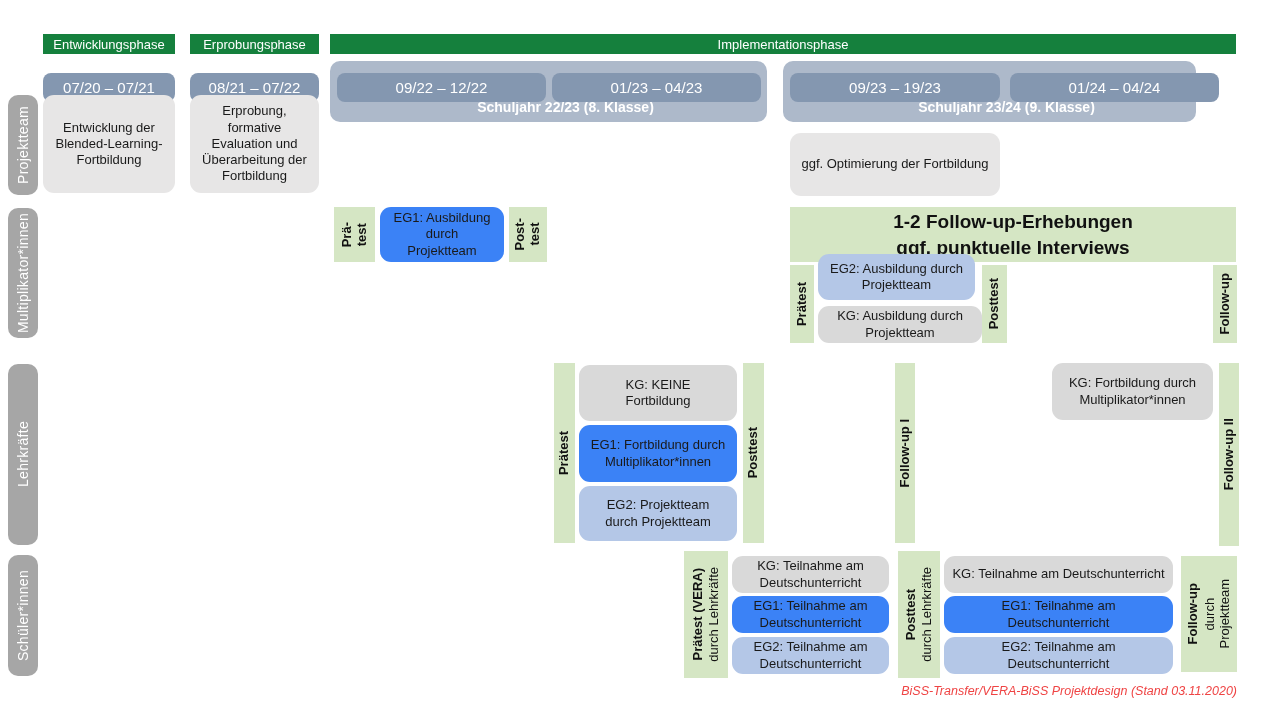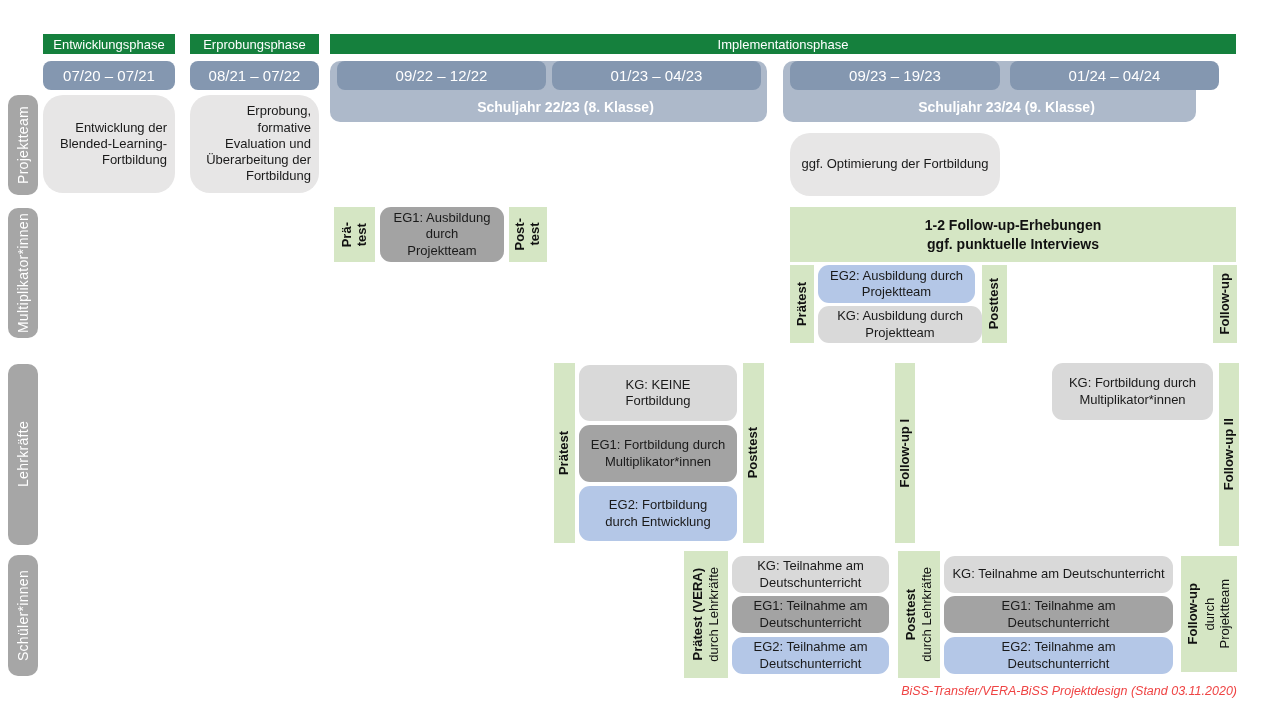--- a/index.html
+++ b/index.html
@@ -2,42 +2,42 @@
 <html><head>
 <meta charset="utf-8">
 <style>
   html,body { margin:0; padding:0; background:#fff; font-family:"Liberation Sans", sans-serif; }
   .canvas { position:relative; width:1280px; height:720px; background:#ffffff; overflow:hidden; }
   .abs { position:absolute; box-sizing:border-box; }
 
   .phase { background:#15803d; color:#ffffff; font-size:13px;
            display:flex; align-items:center; justify-content:center; }
   .period { background:#8497B0; color:#ffffff; font-size:15px; border-radius:8px;
-            display:flex; align-items:center; justify-content:center; }
+            display:flex; align-items:center; justify-content:center;margin-top:12px; }
   .syear { background:#ADB9CA; border-radius:10px; color:#ffffff; font-weight:bold; font-size:14px;
            display:flex; align-items:flex-end; justify-content:center; padding-bottom:7px;padding-left:34px; }
 
   .rowlabel { background:#A6A6A6; border-radius:10px; display:flex; align-items:center; justify-content:center; }
   .rowlabel .vtext { font-weight:normal; color:#ffffff; font-size:14px; letter-spacing:0.3px; }
 
   .box { border-radius:11px; display:flex; align-items:center; justify-content:center;
          text-align:center; font-size:13px; line-height:1.25; color:#1a1a1a; padding:3px 6px; }
-  .box-lg { border-radius:20px;text-align:right; }
+  .box-lg { border-radius:11px; }
   .gray-light { background:#E7E6E6; }
   .kg   { background:#D9D9D9; }
-  .eg1  { background:#a3a3a3; }
+  .eg1  { background:#3b82f6; }
   .eg2  { background:#B4C7E7; }
 
   .greenbox { background:#D5E6C4; }
   .vbar { background:#D5E6C4; display:flex; flex-direction:row; align-items:center; justify-content:center; gap:1px; }
   .vtext { writing-mode:vertical-rl; transform:rotate(180deg); white-space:pre-line;
            font-weight:bold; font-size:13px; color:#111111; text-align:center; line-height:1.15; }
   .vtext.reg { font-weight:normal; }
 
-  .bigbox { font-weight:bold; font-size:14px; white-space:pre-line; display:flex;
+  .bigbox { font-weight:bold; font-size:19px; white-space:pre-line; display:flex;
             align-items:center; justify-content:center; text-align:center; line-height:1.35; color:#111; }
 
   .caption { font-style:italic; font-size:12.5px; color:#ef4444; text-align:right; }
 </style>
 </head>
 <body>
 
 <div class="canvas">
 
   <div class="abs phase" style="left:43px;top:34px;width:132px;height:20px;">Entwicklungsphase</div>
@@ -78,35 +78,35 @@
   <div class="abs box eg1" style="left:380px;top:207px;width:124px;height:55px;padding:3px 13px;">EG1: Ausbildung durch Projektteam</div>
   <div class="abs vbar" style="left:509px;top:207px;width:38px;height:55px;">
     <span class="vtext">Post-
 test</span>
   </div>
   <div class="abs greenbox bigbox" style="left:790px;top:207px;width:446px;height:55px;">1-2 Follow-up-Erhebungen
 ggf. punktuelle Interviews</div>
   <div class="abs vbar" style="left:790px;top:265px;width:24px;height:78px;">
     <span class="vtext">Prätest</span>
   </div>
-  <div class="abs box eg2" style="left:818px;top:265px;width:157px;height:38px;">EG2: Ausbildung durch Projektteam</div>
+  <div class="abs box eg2" style="left:818px;top:254px;width:157px;height:46px;">EG2: Ausbildung durch Projektteam</div>
   <div class="abs box kg" style="left:818px;top:306px;width:164px;height:37px;">KG: Ausbildung durch Projektteam</div>
   <div class="abs vbar" style="left:982px;top:265px;width:25px;height:78px;">
     <span class="vtext">Posttest</span>
   </div>
   <div class="abs vbar" style="left:1213px;top:265px;width:24px;height:78px;">
     <span class="vtext">Follow-up</span>
   </div>
 
   <div class="abs vbar" style="left:554px;top:363px;width:21px;height:180px;">
     <span class="vtext">Prätest</span>
   </div>
   <div class="abs box kg" style="left:579px;top:365px;width:158px;height:56px;padding:3px 20px;">KG: KEINE Fortbildung</div>
   <div class="abs box eg1" style="left:579px;top:425px;width:158px;height:57px;">EG1: Fortbildung durch Multiplikator*innen</div>
-  <div class="abs box eg2" style="left:579px;top:486px;width:158px;height:55px;padding:3px 12px;">EG2: Fortbildung durch Entwicklung</div>
+  <div class="abs box eg2" style="left:579px;top:486px;width:158px;height:55px;padding:3px 12px;">EG2: Projektteam durch Projektteam</div>
   <div class="abs vbar" style="left:743px;top:363px;width:21px;height:180px;">
     <span class="vtext">Posttest</span>
   </div>
   <div class="abs vbar" style="left:895px;top:363px;width:20px;height:180px;">
     <span class="vtext">Follow-up I</span>
   </div>
   <div class="abs box kg" style="left:1052px;top:363px;width:161px;height:57px;">KG: Fortbildung durch Multiplikator*innen</div>
   <div class="abs vbar" style="left:1219px;top:363px;width:20px;height:183px;">
     <span class="vtext">Follow-up II</span>
   </div>

